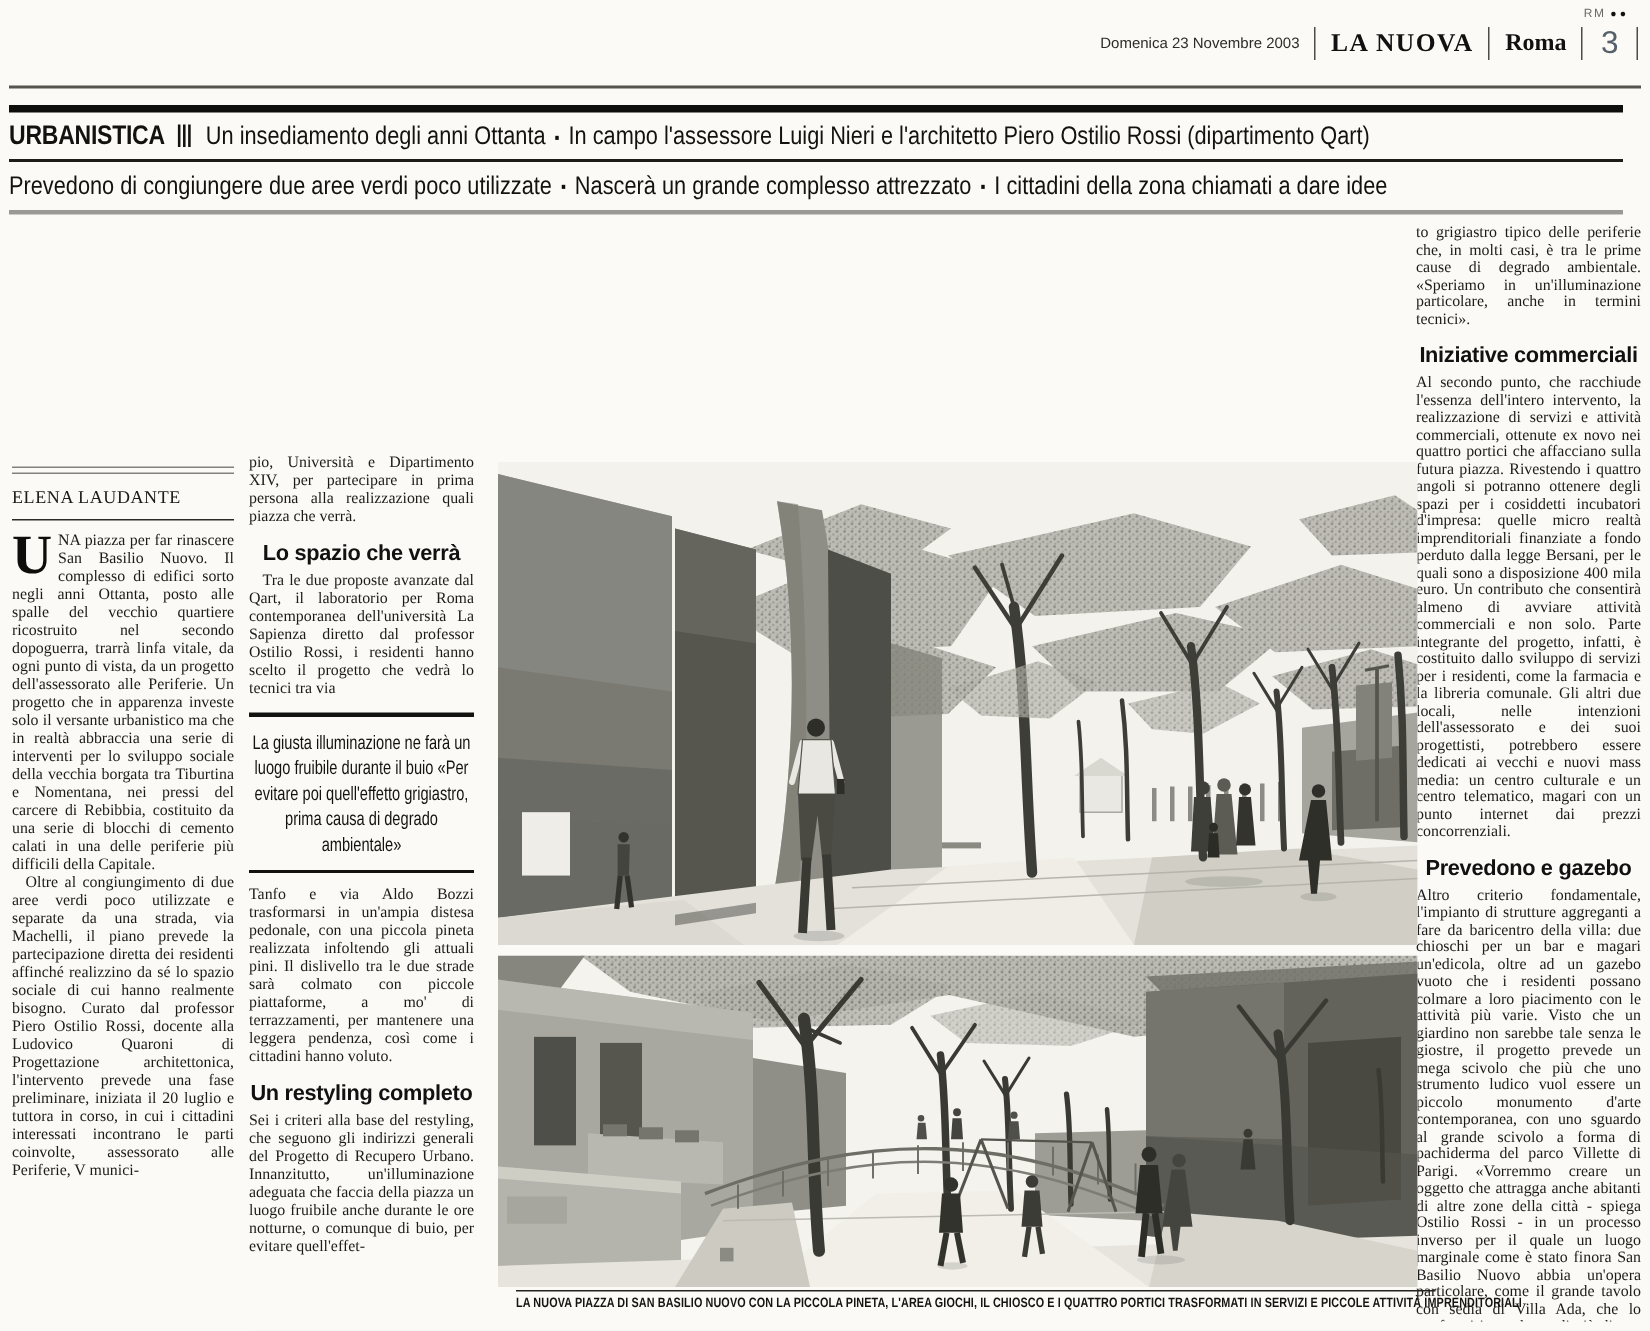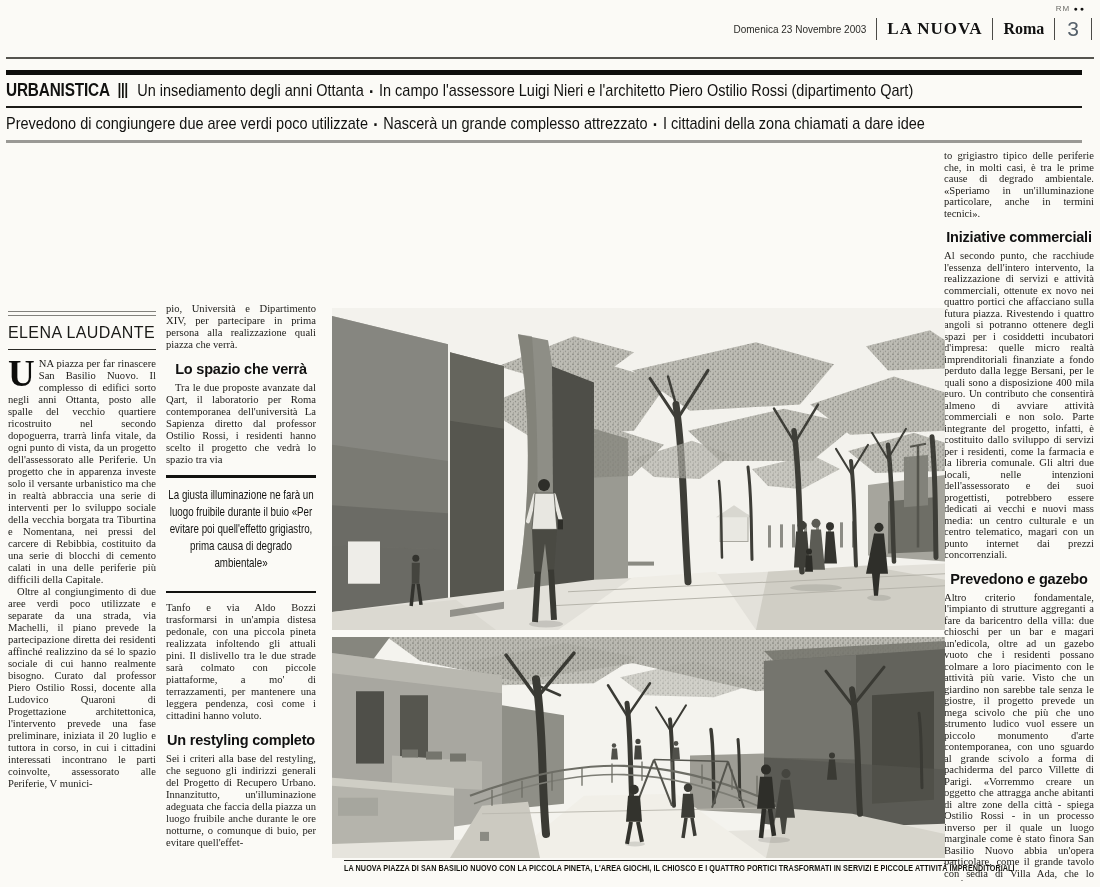--- a/index.html
+++ b/index.html
@@ -40,32 +40,32 @@
   
   .col{position:absolute;overflow:hidden;}
   .col1{left:8px;top:303px;width:148px;bottom:0;}
   .col2{left:166px;top:303px;width:150px;bottom:0;}
   .col3{left:944px;top:150px;width:150px;bottom:6px;}
 
   .standfirst-wrap{height:134px;overflow:hidden;}
   .standfirst{font-family:"Liberation Sans",sans-serif;font-weight:bold;font-size:12.5px;
     line-height:15.6px;color:#141412;width:176px;transform:scaleX(0.845);transform-origin:0 0;}
   .rule-double{margin-top:8px;height:3px;border-top:1px solid #82817c;border-bottom:1px solid #82817c;}
-  .byline{font-family:Liberation Sans, sans-serif;font-size:16px;letter-spacing:0.4px;
+  .byline{font-family:Liberation Serif, serif;font-size:12px;letter-spacing:0.4px;
     color:#1b1b18;margin:8px 0 7px 0;}
   .rule-thin{height:1px;background:#2a2a26;margin-bottom:8px;}
 
   .blk{margin:0;text-align:center;}
   .blk.p{font-size:10.6px;line-height:12px;text-align:justify;color:#1c1b18;}
   .col3 .blk.p{line-height:11.5px;}
   .blk.p.ind{text-indent:9px;}
   .blk.h{font-family:"Liberation Sans",sans-serif;font-weight:bold;font-size:14.5px;
     letter-spacing:-0.2px;color:#111;margin:10px 0 5px 0;white-space:nowrap;}
   .blk.quote{margin:9px 0;border-top:3px solid #121210;border-bottom:2px solid #121210;
-    padding:8px 0 20px 0;}
+    padding:8px 0 9px 0;}
   .blk.quote .qinner{font-family:"Liberation Sans",sans-serif;font-size:13px;line-height:17px;
     color:#131311;width:200px;transform:scaleX(0.75);transform-origin:0 0;}
   .dropcap{float:left;font-family:"Liberation Serif",serif;font-weight:bold;
     font-size:37px;line-height:30px;padding:1px 4px 0 0;color:#0d0d0b;}
 
   
   .fig{position:absolute;left:332px;background:#f3f2ed;}
   .fig-top{top:308px;width:613px;height:322px;}
   .fig-bottom{top:637px;width:613px;height:221px;}
   .fig svg{display:block;width:100%;height:100%;}
@@ -121,21 +121,21 @@
     <div>
         <div class="blk p"><span class="dropcap">U</span>NA piazza per far rinascere San Basilio Nuovo. Il complesso di edifici sorto negli anni Ottanta, posto alle spalle del vecchio quartiere ricostruito nel secondo dopoguerra, trarrà linfa vitale, da ogni punto di vista, da un progetto dell'assessorato alle Periferie. Un progetto che in apparenza investe solo il versante urbanistico ma che in realtà abbraccia una serie di interventi per lo sviluppo sociale della vecchia borgata tra Tiburtina e Nomentana, nei pressi del carcere di Rebibbia, costituito da una serie di blocchi di cemento calati in una delle periferie più difficili della Capitale.</div>
         <div class="blk p ind">Oltre al congiungimento di due aree verdi poco utilizzate e separate da una strada, via Machelli, il piano prevede la partecipazione diretta dei residenti affinché realizzino da sé lo spazio sociale di cui hanno realmente bisogno. Curato dal professor Piero Ostilio Rossi, docente alla Ludovico Quaroni di Progettazione architettonica, l'intervento prevede una fase preliminare, iniziata il 20 luglio e tuttora in corso, in cui i cittadini interessati incontrano le parti coinvolte, assessorato alle Periferie, V munici-</div>
       </div>
   </div>
 
   <div class="col col2">
     <div>
         <div class="blk p">pio, Università e Dipartimento XIV, per partecipare in prima persona alla realizzazione quali piazza che verrà.</div>
         <div class="blk h">Lo spazio che verrà</div>
-        <div class="blk p ind">Tra le due proposte avanzate dal Qart, il laboratorio per Roma contemporanea dell'università La Sapienza diretto dal professor Ostilio Rossi, i residenti hanno scelto il progetto che vedrà lo spazio tra via</div>
+        <div class="blk p ind">Tra le due proposte avanzate dal Qart, il laboratorio per Roma contemporanea dell'università La Sapienza diretto dal professor Ostilio Rossi, i residenti hanno scelto il progetto che vedrà lo tecnici tra via</div>
         <div class="blk quote">
           <div class="qinner">La giusta illuminazione ne farà un luogo fruibile durante il buio «Per evitare poi quell'effetto grigiastro, prima causa di degrado ambientale»</div>
         </div>
         <div class="blk p">Tanfo e via Aldo Bozzi trasformarsi in un'ampia distesa pedonale, con una piccola pineta realizzata infoltendo gli attuali pini. Il dislivello tra le due strade sarà colmato con piccole piattaforme, a mo' di terrazzamenti, per mantenere una leggera pendenza, così come i cittadini hanno voluto.</div>
         <div class="blk h">Un restyling completo</div>
         <div class="blk p">Sei i criteri alla base del restyling, che seguono gli indirizzi generali del Progetto di Recupero Urbano. Innanzitutto, un'illuminazione adeguata che faccia della piazza un luogo fruibile anche durante le ore notturne, o comunque di buio, per evitare quell'effet-</div>
       </div>
   </div>
 
   <div class="col col3">

